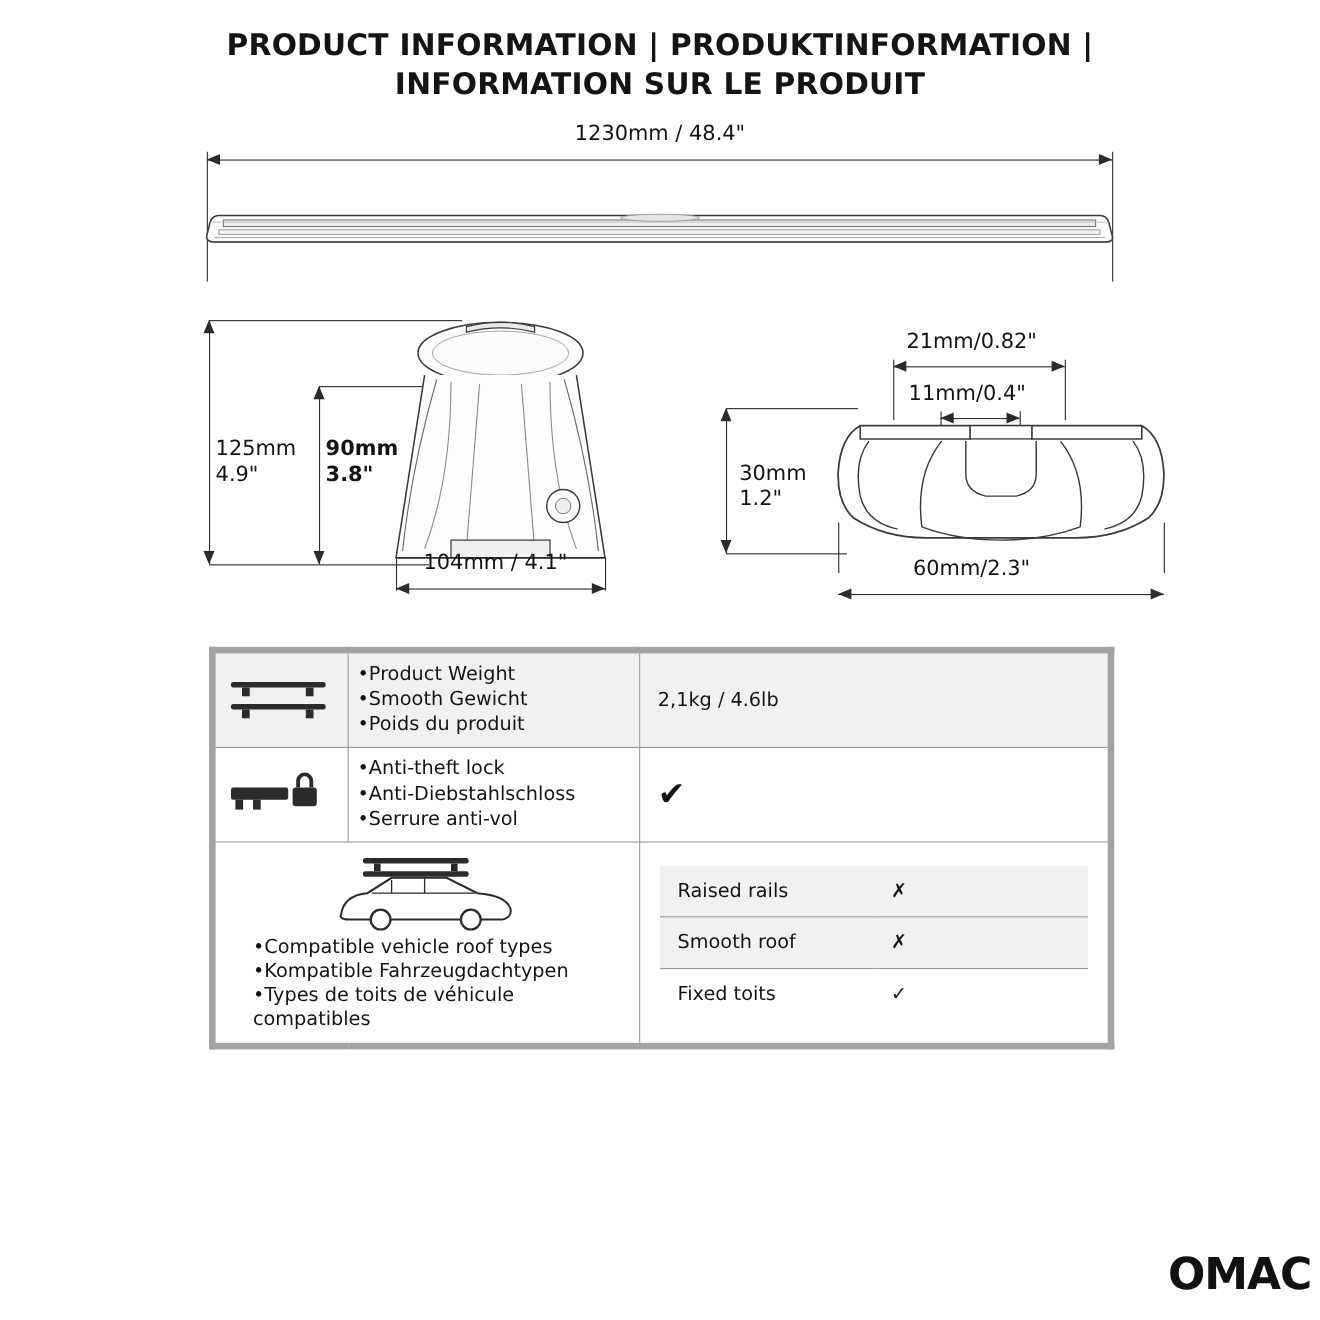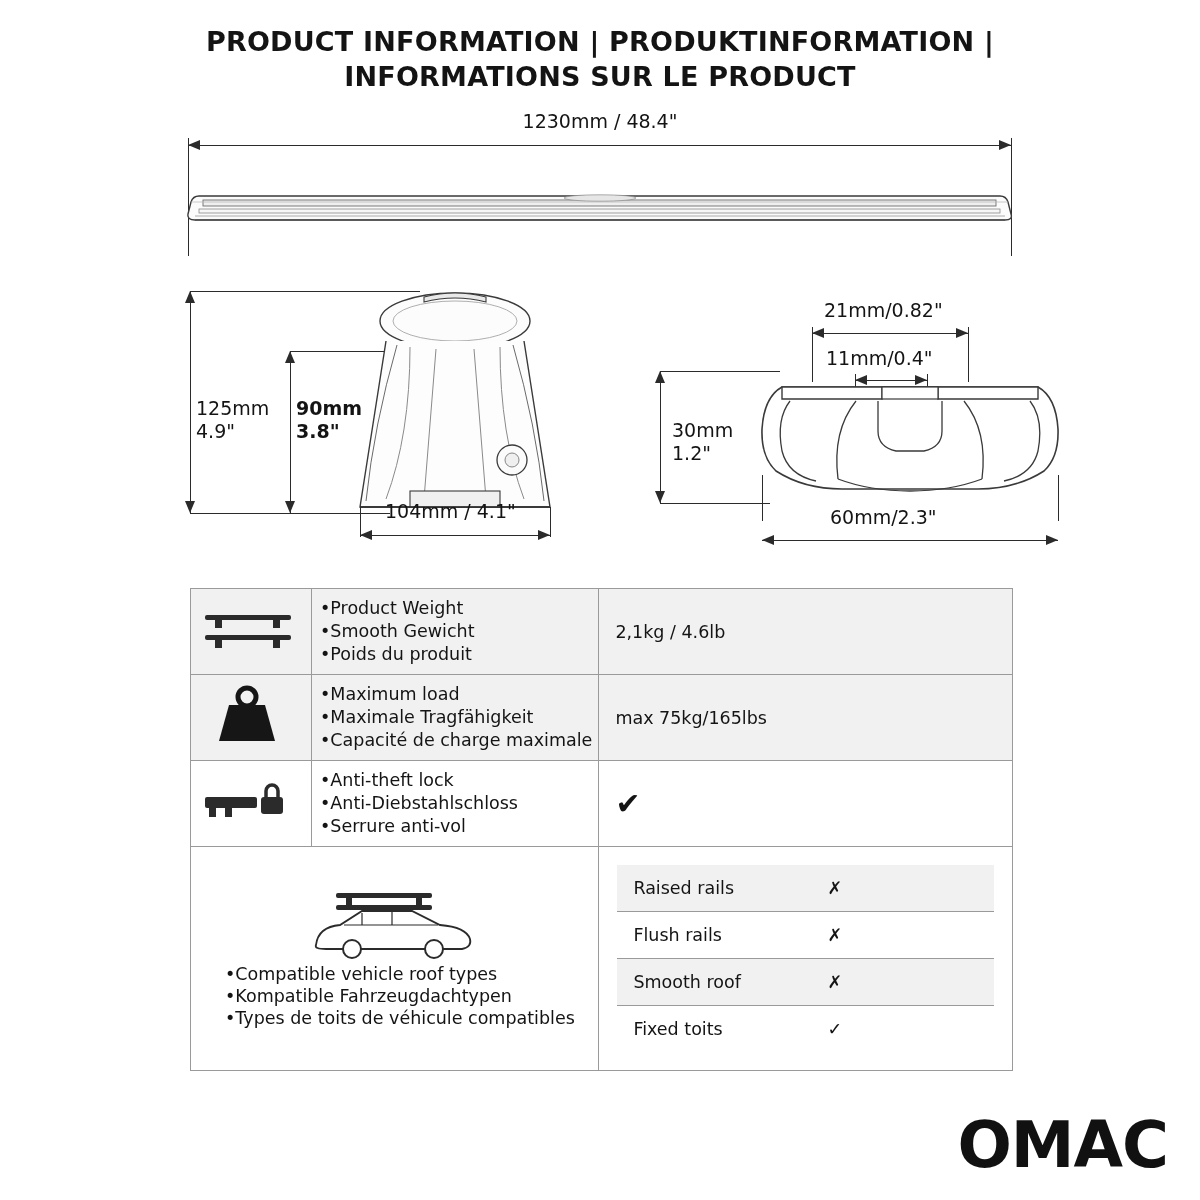--- a/index.html
+++ b/index.html
@@ -101,21 +101,21 @@
     color: #141414;
     white-space: nowrap;
   }
 
   
   .spec-table {
     position: absolute;
     left: 190px;
     top: 588px;
     width: 823px;
-    border: 1px solid #a3a3a3;
+    border: 6px solid #a3a3a3;
     border-collapse: collapse;
     font-size: 17.5px;
     color: #141414;
   }
   .spec-table td {
     border: 1px solid #9a9a9a;
     padding: 0;
     vertical-align: middle;
   }
   .cell-icon {
@@ -162,38 +162,38 @@
   .roof-text {
     font-size: 17.5px;
     line-height: 22px;
     text-align: left;
     padding-left: 28px;
   }
 
   
   .logo {
     position: absolute;
-    right: 32px;
+    right: 8px;
     bottom: 18px;
-    font-size: 64px;
+    font-size: 40px;
     font-weight: bold;
     letter-spacing: -1px;
     color: #111;
     font-family: "DejaVu Sans", "Liberation Sans", sans-serif;
   }
   svg { display: block; }
 </style>
 </head>
 <body>
 
 <div class="page">
 
   <div class="title">
     <span>PRODUCT INFORMATION | PRODUKTINFORMATION |</span>
-    <span class="l2">INFORMATIONS SUR LE PRODUCT</span>
+    <span class="l2">INFORMATION SUR LE PRODUIT</span>
   </div>
 
   <div class="topbar-wrap">
     <div class="topbar-dimlabel dim-label">1230mm / 48.4"</div>
 
     <div class="tick-v" style="left:3px; top:28px; height:118px;"></div>
     <div class="tick-v" style="left:826px; top:28px; height:118px;"></div>
     <div class="arrowline-h" style="left:3px; top:35px; width:823px;"></div>
     <div class="arrow-l" style="left:3px; top:30px;"></div>
     <div class="arrow-r" style="left:814px; top:30px;"></div>
@@ -317,36 +317,20 @@
           <div class="bullets">
             <div>•<span>Product Weight</span></div>
             <div>•<span>Smooth Gewicht</span></div>
             <div>•<span>Poids du produit</span></div>
           </div>
         </td>
         <td class="cell-value shade">2,1kg / 4.6lb</td>
       </tr>
 
 
-      <tr>
-        <td class="cell-icon shade">
-          <svg width="112" height="70">
-            <path d="M47,14 a9,9 0 1,1 18,0 a9,9 0 1,1 -18,0" fill="none" stroke="#161616" stroke-width="5"></path>
-            <path d="M38,22 L74,22 L84,58 L28,58 Z" fill="#161616"></path>
-          </svg>
-        </td>
-        <td class="cell-labels shade">
-          <div class="bullets">
-            <div>•<span>Maximum load</span></div>
-            <div>•<span>Maximale Tragfähigkeit</span></div>
-            <div>•<span>Capacité de charge maximale</span></div>
-          </div>
-        </td>
-        <td class="cell-value shade">max 75kg/165lbs</td>
-      </tr>
 
       <tr>
         <td class="cell-icon">
           <svg width="112" height="62">
             <rect x="14" y="24" width="52" height="11" rx="2" fill="#2b2b2b"></rect>
             <rect x="18" y="35" width="7" height="9" fill="#2b2b2b"></rect>
             <rect x="34" y="35" width="7" height="9" fill="#2b2b2b"></rect>
             <rect x="70" y="24" width="22" height="17" rx="3" fill="#2b2b2b"></rect>
             <path d="M75,24 v-6 a6,6 0 0,1 12,0 v6" fill="none" stroke="#2b2b2b" stroke-width="3.5"></path>
           </svg>
@@ -381,24 +365,20 @@
             <div>•<span>Types de toits de véhicule compatibles</span></div>
           </div>
         </td>
         <td style="padding:18px !important;">
           <table class="subtable">
             <tbody>
               <tr class="shade">
                 <td class="sub-name">Raised rails</td>
                 <td class="xmark">✗</td>
               </tr>
-              <tr>
-                <td class="sub-name">Flush rails</td>
-                <td class="xmark">✗</td>
-              </tr>
               <tr class="shade">
                 <td class="sub-name">Smooth roof</td>
                 <td class="xmark">✗</td>
               </tr>
               <tr>
                 <td class="sub-name">Fixed toits</td>
                 <td class="xmark">✓</td>
               </tr>
             </tbody>
           </table>

